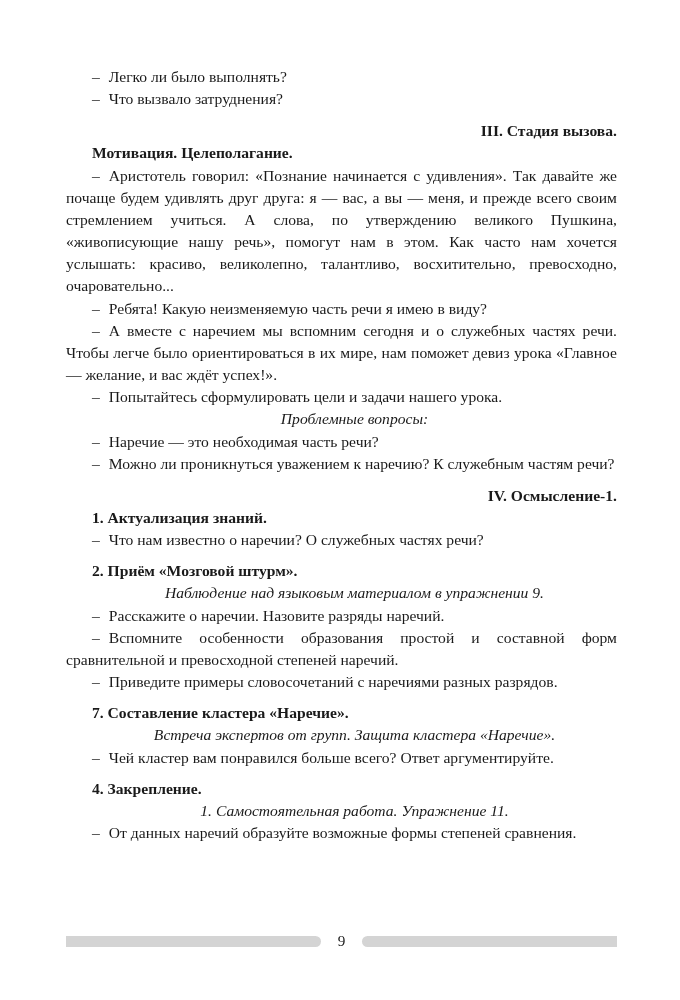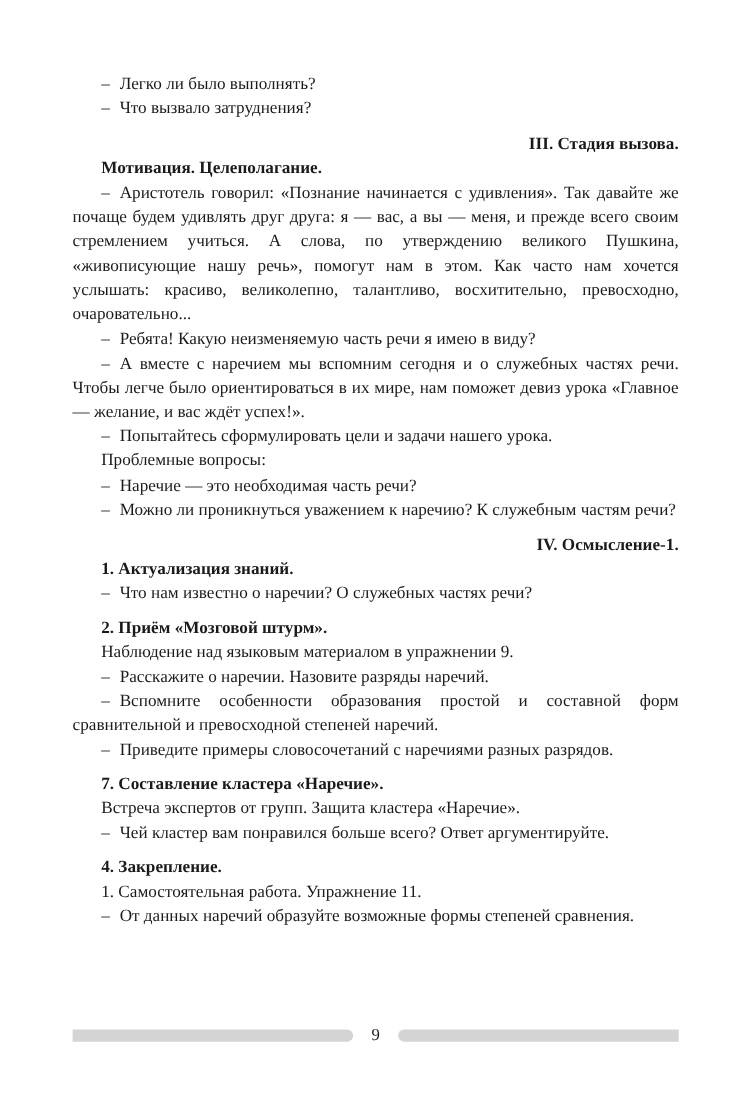--- a/index.html
+++ b/index.html
@@ -37,21 +37,22 @@
     font-size: 15.6px;
     line-height: 22.15px;
     margin: 0;
     text-align: justify;
     text-justify: inter-word;
     hyphens: manual;
     -webkit-hyphens: manual;
   }
   .line.last,
   .line.flush {
-    text-align: left;
+    text-align: center;
+    font-style: italic;
   }
 
   
   .indent {
     text-indent: 26px;
   }
 
   
   .dash {
     text-indent: 26px;

